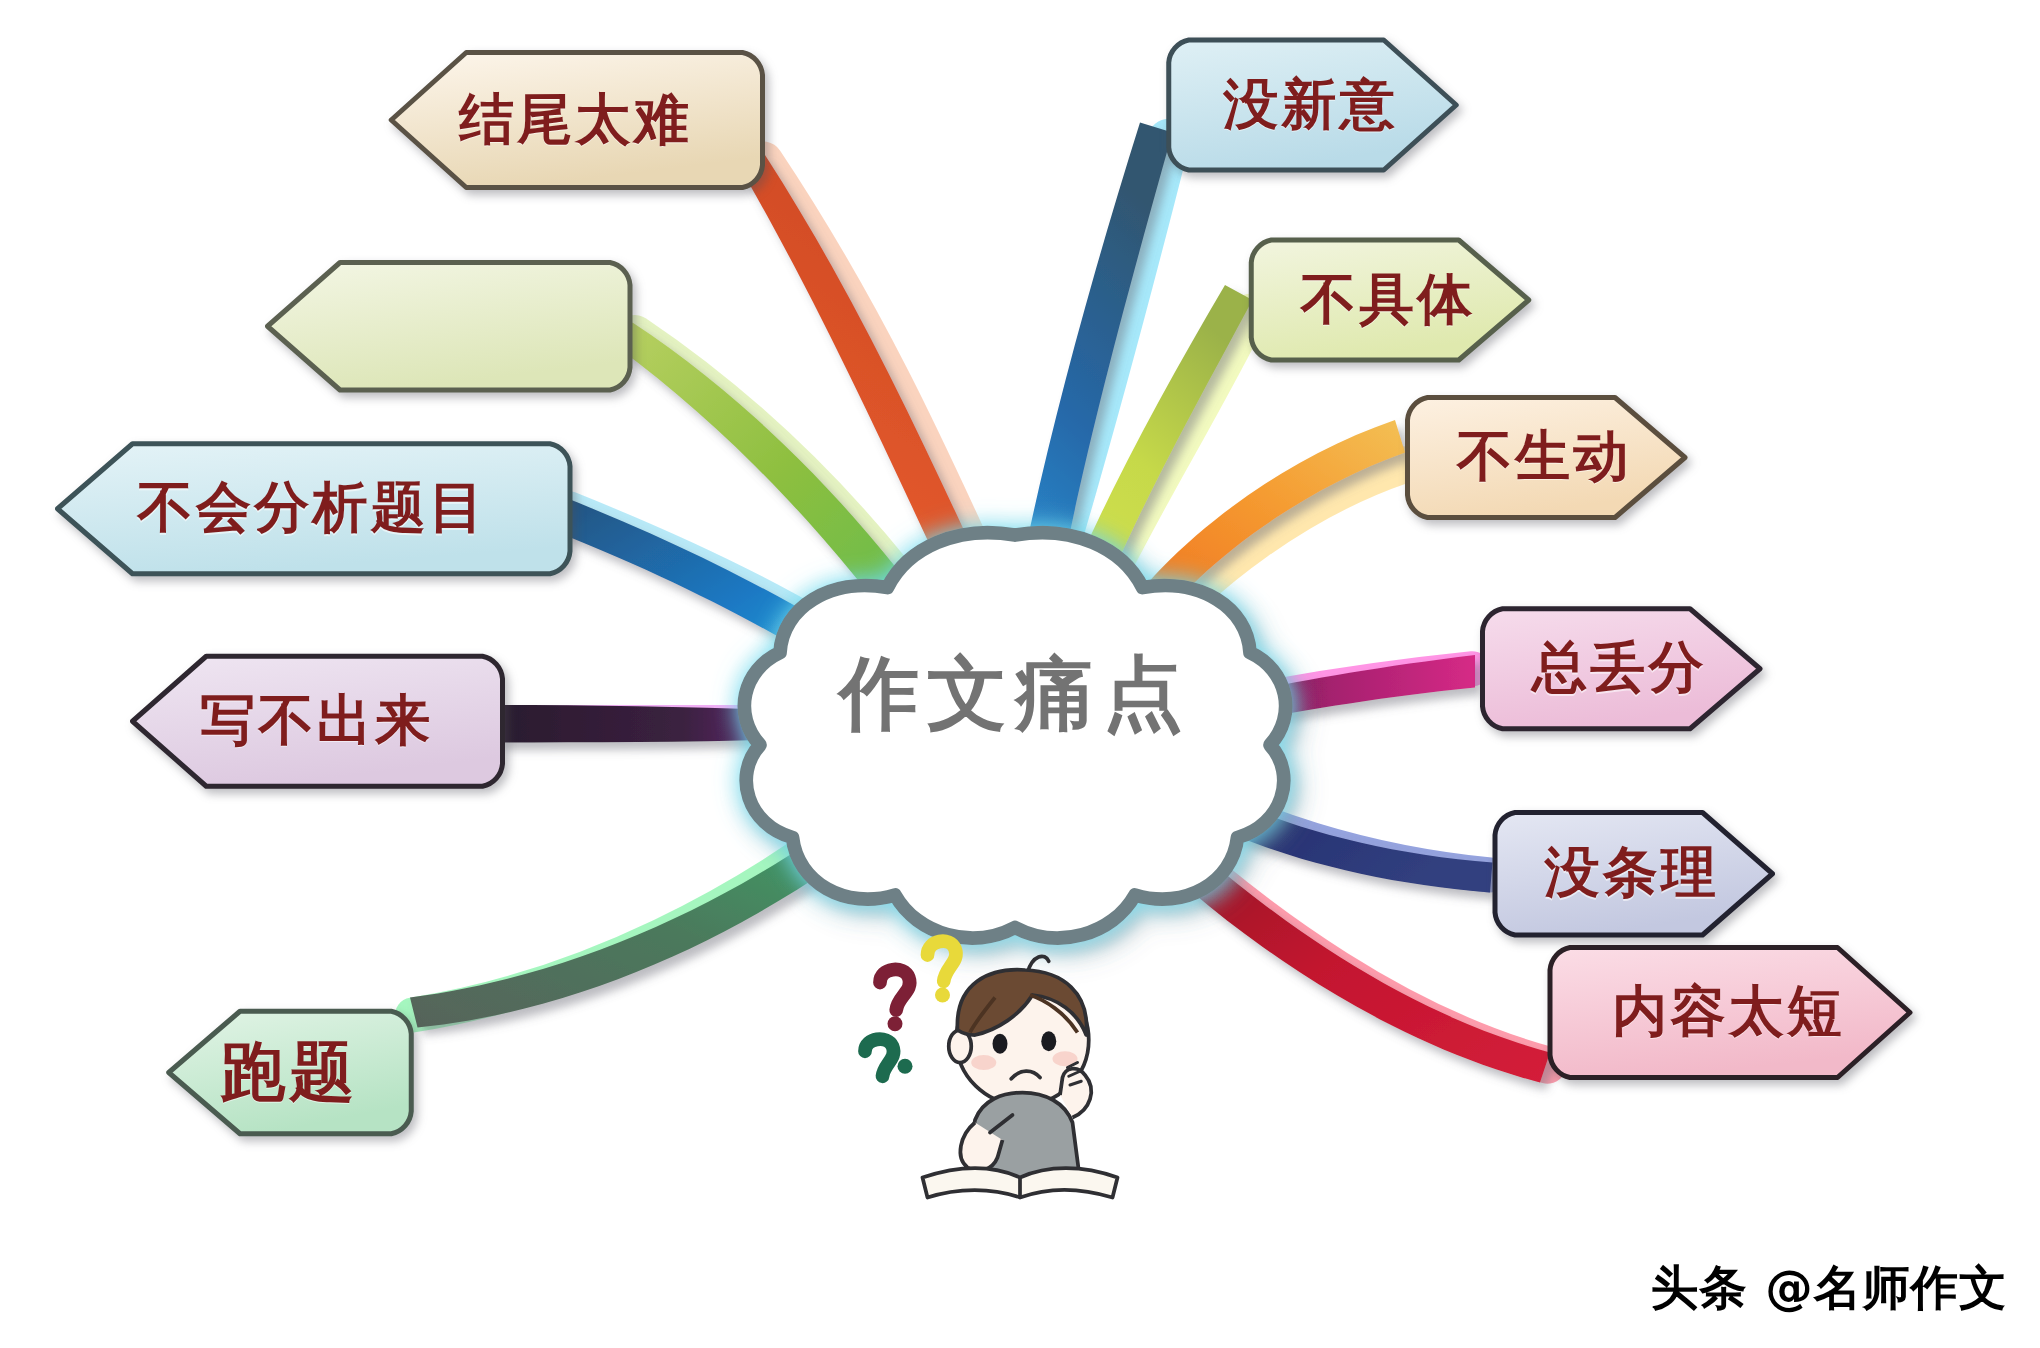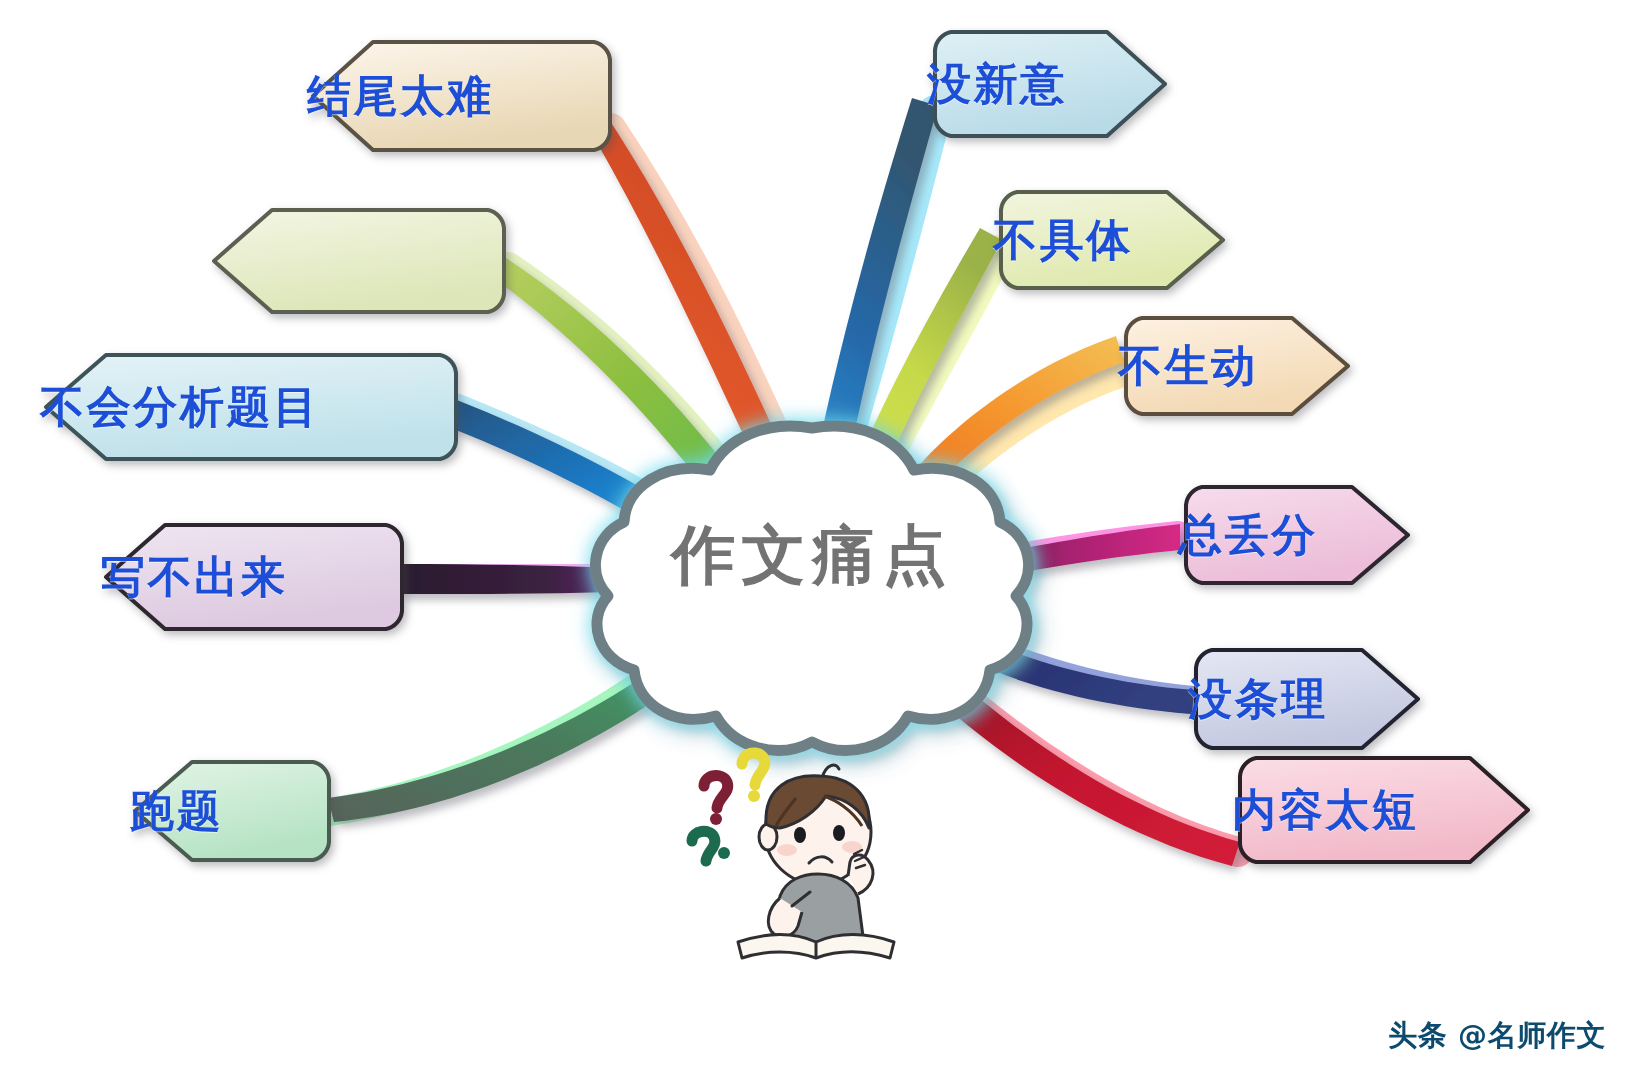--- a/index.html
+++ b/index.html
@@ -23,23 +23,23 @@
     width: 1632px;
     height: 1078px;
     pointer-events: none;
   }
 
   
   .node {
     position: absolute;
     display: flex;
     align-items: center;
-    justify-content: flex-start;
+    justify-content: center;
     box-sizing: border-box;
-    color: #1d4ed8;
+    color: #7f1d1d;
     font-weight: 700;
     letter-spacing: 0.06em;
     text-shadow: 0 1px 0 rgba(255,255,255,.55);
     filter: drop-shadow(3px 4px 4px rgba(80,80,90,.38));
   }
   .node .label {
     position: relative;
     z-index: 3;
     white-space: nowrap;
     line-height: 1;
@@ -73,23 +73,23 @@
     width: 230px;
     height: 226px;
     z-index: 5;
   }
 
   
   #watermark {
     position: absolute;
     right: 26px;
     bottom: 22px;
-    font-size: 29px;
+    font-size: 38px;
     font-weight: 700;
-    color: #0c4a6e;
+    color: #000000;
     letter-spacing: .02em;
     z-index: 8;
   }
 </style>
 </head>
 <body>
 
 <div id="stage">
 
   <svg id="wires" viewBox="0 0 1632 1078">
@@ -251,21 +251,21 @@
           <linearGradient id="p3" x1="0" y1="0" x2="0.35" y2="1">
         <stop offset="0%" stop-color="#efe6f2"></stop>
             <stop offset="100%" stop-color="#ddc9e0"></stop>
           </linearGradient>
         </defs>
       <path d="M64 4 H 285 A20 20 0 0 1 301 22 V 90 A20 20 0 0 1 285 108 H 64 L 5 56 Z" fill="url(#p3)" stroke="#2e2730" stroke-width="4" stroke-linejoin="round"></path>
     </svg>
     <span class="label">写不出来</span>
   </div>
 
-  <div class="node" style="left:130px; top:758px; width:203px; height:106px; font-size:44px;">
+  <div class="node" style="left:130px; top:805px; width:203px; height:106px; font-size:52px;">
     <svg class="plate" viewBox="0 0 203 106" preserveAspectRatio="none">
       <defs>
           <linearGradient id="p4" x1="0" y1="0" x2="0.4" y2="1">
         <stop offset="0%" stop-color="#e2f4e6"></stop>
             <stop offset="100%" stop-color="#b6e3c4"></stop>
           </linearGradient>
         </defs>
       <path d="M62 4 H 183 A20 20 0 0 1 199 22 V 84 A20 20 0 0 1 183 102 H 62 L 5 53 Z" fill="url(#p4)" stroke="#4a5b50" stroke-width="4" stroke-linejoin="round"></path>
     </svg>
     <span class="label">跑题</span>

